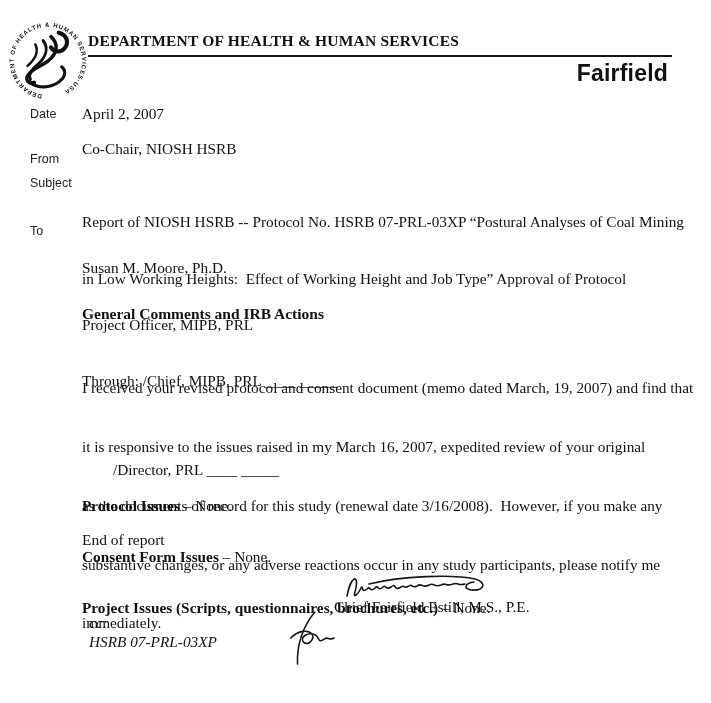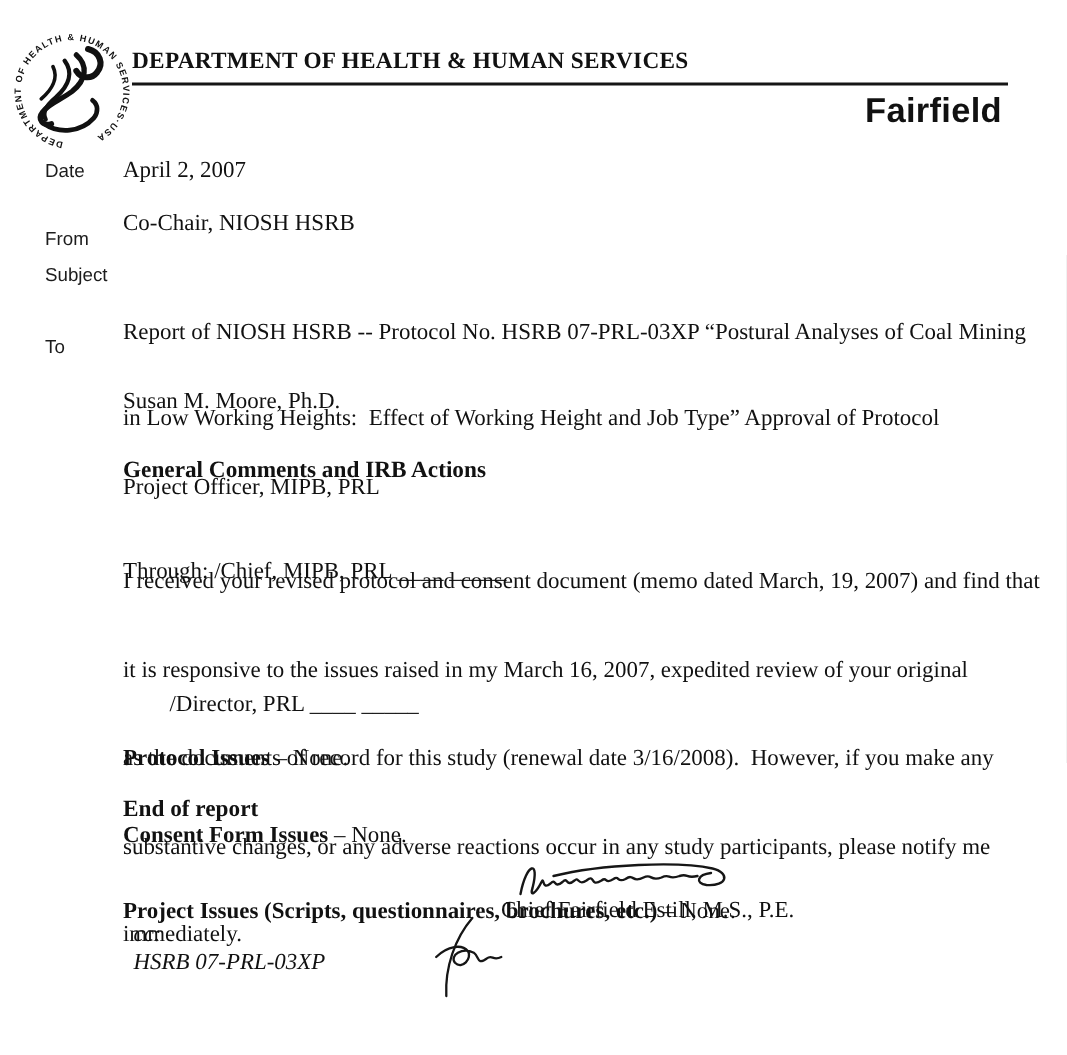--- a/index.html
+++ b/index.html
@@ -52,21 +52,21 @@
     position: absolute; left: 82px; top: 339px; width: 618px;
     font-size: 15.3px; line-height: 19.6px; white-space: pre-wrap;
   }
   .issues-block {
     position: absolute; left: 82px; top: 463px; width: 618px;
     font-size: 15.3px; line-height: 17px; white-space: pre-wrap;
   }
   .issues-block b { font-weight: bold; }
   .end-note {
     position: absolute; left: 82px; top: 531px;
-    font-weight: bold; font-size: 15.5px;
+    font-weight: normal; font-size: 15.5px;
   }
 
   
   .sig-script { position: absolute; left: 341px; top: 570px; width: 150px; height: 32px; }
   .for-script { position: absolute; left: 285px; top: 608px; width: 54px; height: 60px; }
   .script path { fill: none; stroke: #161616; stroke-width: 1.6; stroke-linecap: round; stroke-linejoin: round; }
   .sig-typed-name { position: absolute; left: 334px; top: 598px; font-size: 15.3px; }
   .cc-block { position: absolute; left: 89px; top: 613px; font-size: 15.3px; line-height: 19.3px; font-style: italic; }
 </style>
 </head>

